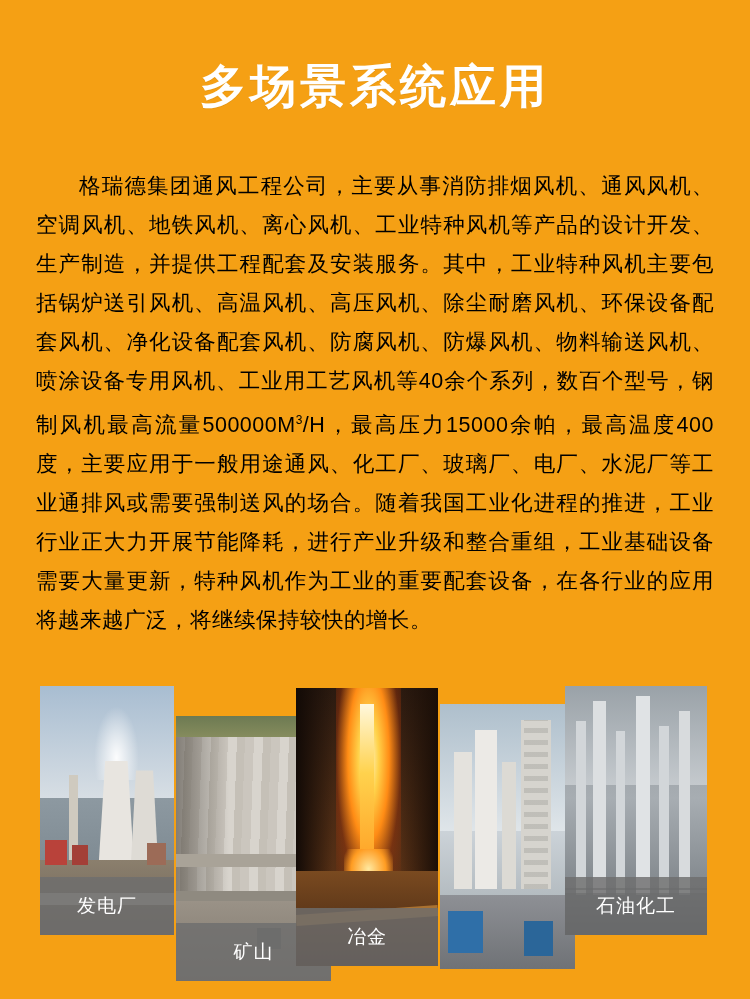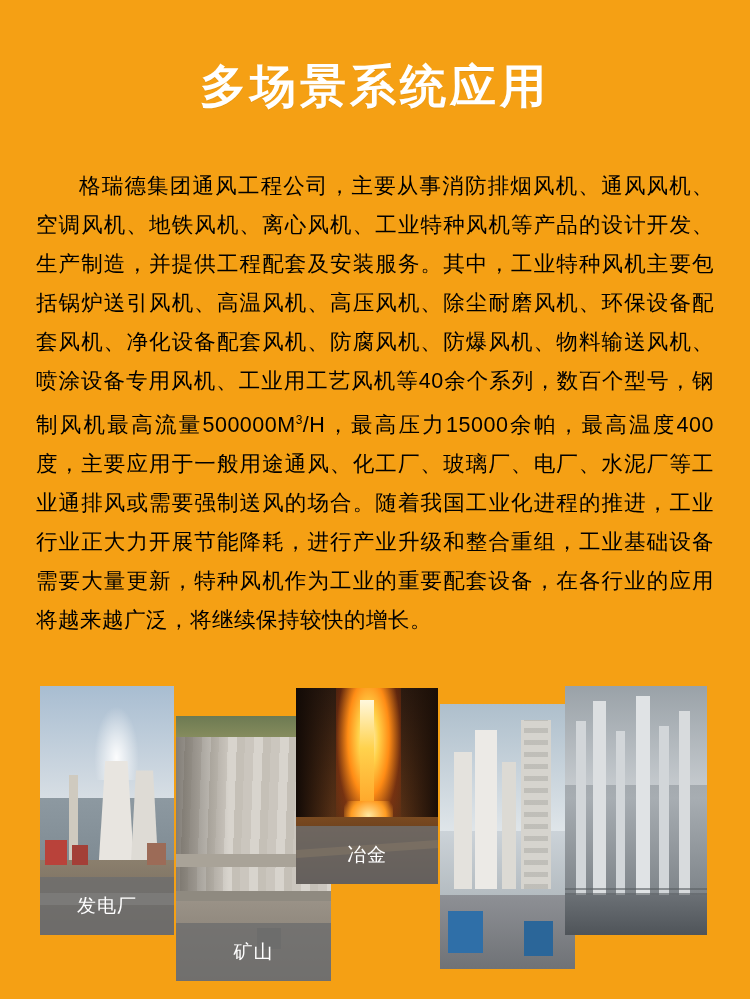--- a/index.html
+++ b/index.html
@@ -76,21 +76,21 @@
     font-size: 19px;
     display: flex;
     align-items: center;
     justify-content: center;
     letter-spacing: 1px;
   }
 
   
   #card-0 { left: 40px;  top: 0px;   width: 134px; height: 249px; }
   #card-1 { left: 176px; top: 30px;  width: 155px; height: 265px; }
-  #card-2 { left: 296px; top: 2px;   width: 142px; height: 196px; }
+  #card-2 { left: 296px; top: 2px;   width: 142px; height: 278px; }
   #card-3 { left: 440px; top: 18px;  width: 135px; height: 265px; }
   #card-4 { left: 565px; top: 0px;   width: 142px; height: 249px; }
 
   
   
   .ph-power { background: linear-gradient(#9fb6cc 0%, #bcc9d6 42%, #8e9aa2 43%, #6f7b83 100%); }
   .ph-power .sky-haze { position:absolute; left:0; top:0; width:100%; height:45%; background: linear-gradient(#a8bdd1, #d7dee4); }
   .ph-power .tower { position:absolute; background:#e8e5e0; }
   .ph-power .t1 { left:44%; top:30%; width:26%; height:40%; clip-path: polygon(18% 0, 82% 0, 100% 100%, 0 100%); }
   .ph-power .t2 { left:68%; top:34%; width:20%; height:36%; clip-path: polygon(18% 0, 82% 0, 100% 100%, 0 100%); background:#dedbd5; }
@@ -230,16 +230,17 @@
         <div class="sky"></div>
         <div class="col p1"></div>
         <div class="col p2"></div>
         <div class="col p3"></div>
         <div class="col p4"></div>
         <div class="col p5"></div>
         <div class="col p6"></div>
         <div class="pipes"></div>
         <div class="ground"></div>
       </div>
+      <div class="caption">石油化工</div>
     </div>
 
   </div>
 </div>
 
 </body></html>

